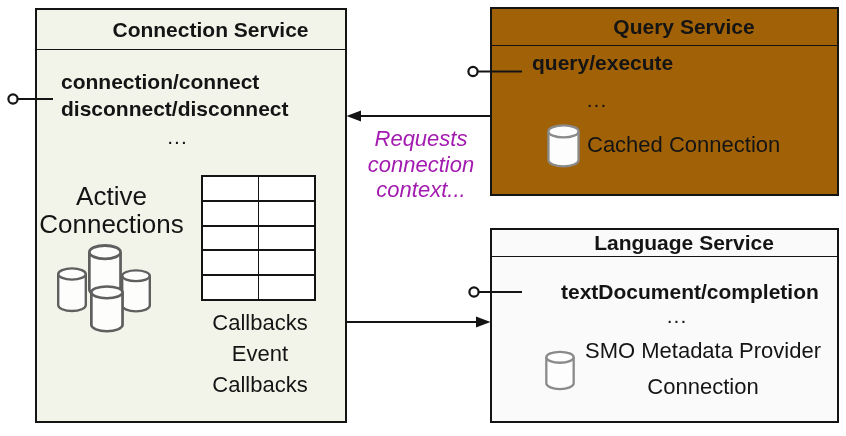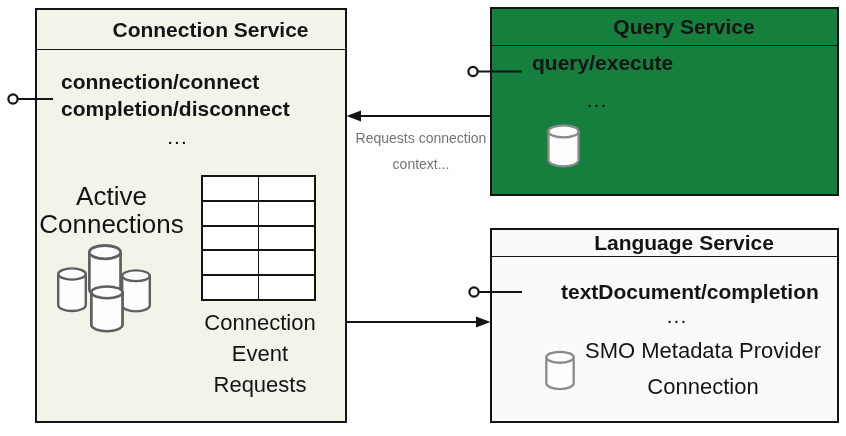--- a/index.html
+++ b/index.html
@@ -23,21 +23,21 @@
     border-bottom: 1.6px solid #141414;
     display: flex;
     align-items: center;
     justify-content: center;
     font-weight: bold;
     font-size: 21px;
     padding-left: 39px;
   }
   .connection-box { left: 35px; top: 8px; width: 312px; height: 415px; background: #f2f4ea; }
   .connection-box .box-header { height: 40px; }
-  .query-box { left: 490px; top: 7px; width: 349px; height: 189px; background: #15803d; }
+  .query-box { left: 490px; top: 7px; width: 349px; height: 189px; background: #a16207; }
   .query-box .box-header { height: 37px; }
   .language-box { left: 490px; top: 228px; width: 349px; height: 195px; background: #fafafb; }
   .language-box .box-header { height: 27px; }
 
   .abs { position: absolute; }
   .method-list { font-size: 21px; line-height: 27px; white-space: nowrap; font-weight: bold; }
   .ellipsis-line { font-size: 21px; line-height: 21px; text-align: center; letter-spacing: 1px; }
   .center-label { text-align: center; }
 
   .active-label { left: 2px; top: 172px; width: 145px; font-size: 26px; line-height: 28px; }
@@ -53,40 +53,41 @@
     padding: 2.2px;
   }
   .cb-table > div { background: #ffffff; }
 
   .conn-label-single { font-size: 22px; line-height: 26px; white-space: nowrap; }
   .smo-label { width: 250px; font-size: 22px; line-height: 36px; }
 
   .arrow-label {
     position: absolute;
     width: 138px;
-    font-size: 14px;
+    font-style: italic;
+    font-size: 22px;
     line-height: 25.5px;
     text-align: center;
-    color: #737373;
+    color: #a21caf;
   }
   .overlay-svg { position: absolute; left: 0; top: 0; pointer-events: none; }
 </style>
 </head>
 <body>
 
 <div class="canvas">
 
   <div class="box connection-box">
     <div class="box-header">
       <span>Connection Service</span>
     </div>
 
     <div class="abs method-list" style="left:24px; top:58px;">
       <div>connection/connect</div>
-      <div>completion/disconnect</div>
+      <div>disconnect/disconnect</div>
     </div>
     <div class="abs ellipsis-line" style="left:24px; top:116px; width:233px;">...</div>
 
     <div class="abs active-label center-label">Active Connections</div>
 
     <svg class="abs" style="left:20px; top:234px;" width="96" height="90" viewBox="0 0 96 90">
       <defs>
         <g id="cyl">
           <path d="M1.2,6 V37 A13.8,6 0 0 0 28.8,37 V6" fill="#fdfdfb" stroke="#5f5f5f" stroke-width="2.4"></path>
           <ellipse cx="15" cy="6" rx="13.8" ry="5.6" fill="#fdfdfb" stroke="#5f5f5f" stroke-width="2.4"></ellipse>
@@ -104,34 +105,35 @@
       <div></div>
       <div></div>
       <div></div>
       <div></div>
       <div></div>
       <div></div>
       <div></div>
       <div></div>
     </div>
 
-    <div class="abs callbacks-label center-label">Connection Event Requests</div>
+    <div class="abs callbacks-label center-label">Callbacks Event Callbacks</div>
   </div>
 
   <div class="box query-box">
     <div class="box-header">
       <span>Query Service</span>
     </div>
     <div class="abs method-list" style="left:40px; top:40px;">query/execute</div>
     <div class="abs ellipsis-line" style="left:40px; top:80px; width:130px;">...</div>
 
     <svg class="abs" style="left:55px; top:115px;" width="33" height="44" viewBox="0 0 34 44">
       <path d="M1.5,7 V36.5 A15.5,6.5 0 0 0 32.5,36.5 V7" fill="#fdfdfd" stroke="#8a8a8a" stroke-width="2.4"></path>
       <ellipse cx="17" cy="7" rx="15.5" ry="6.2" fill="#fdfdfd" stroke="#8a8a8a" stroke-width="2.4"></ellipse>
     </svg>
+    <div class="abs conn-label-single" style="left:95px; top:123px;">Cached Connection</div>
   </div>
 
   <div class="box language-box">
     <div class="box-header">
       <span>Language Service</span>
     </div>
     <div class="abs method-list" style="left:40px; top:48px;margin-left:29px;">textDocument/completion</div>
     <div class="abs ellipsis-line" style="left:40px; top:75px; width:290px;">...</div>
 
     <svg class="abs" style="left:53px; top:119px;" width="30" height="43" viewBox="0 0 34 44">

